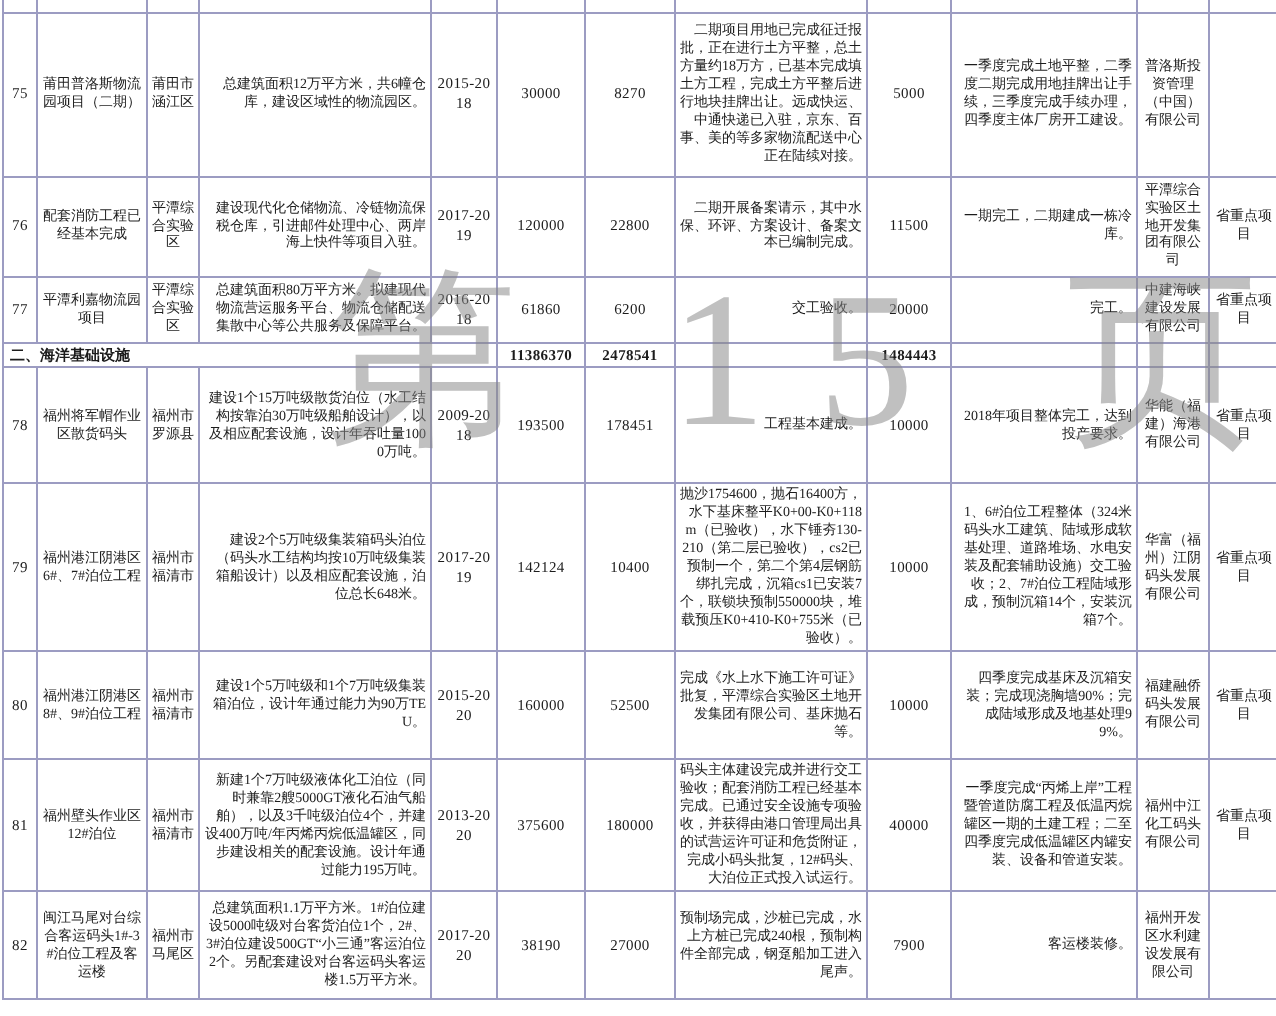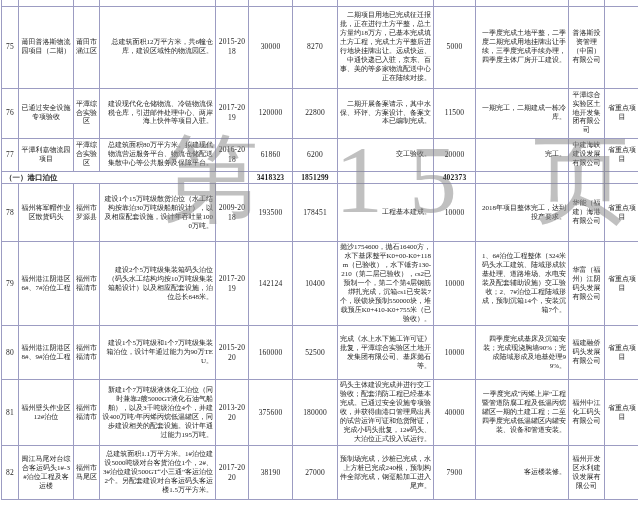--- a/index.html
+++ b/index.html
@@ -61,21 +61,21 @@
           <td class="num">30000</td>
           <td class="num">8270</td>
           <td class="l">二期项目用地已完成征迁报批，正在进行土方平整，总土方量约18万方，已基本完成填土方工程，完成土方平整后进行地块挂牌出让。远成快运、中通快递已入驻，京东、百事、美的等多家物流配送中心正在陆续对接。</td>
           <td class="num">5000</td>
           <td class="l">一季度完成土地平整，二季度二期完成用地挂牌出让手续，三季度完成手续办理，四季度主体厂房开工建设。</td>
           <td class="c">普洛斯投资管理（中国）有限公司</td>
           <td class="c"></td>
         </tr>
         <tr style="height: 50px;">
           <td class="c num">76</td>
-          <td class="c">已通过安全设施专项验收</td>
+          <td class="c">配套消防工程已经基本完成</td>
           <td class="c">平潭综合实验区</td>
           <td class="l">建设现代化仓储物流、冷链物流保税仓库，引进邮件处理中心、两岸海上快件等项目入驻。</td>
           <td class="c num">2017-2019</td>
           <td class="num">120000</td>
           <td class="num">22800</td>
           <td class="l">二期开展备案请示，其中水保、环评、方案设计、备案文本已编制完成。</td>
           <td class="num">11500</td>
           <td class="l">一期完工，二期建成一栋冷库。</td>
           <td class="c">平潭综合实验区土地开发集团有限公司</td>
           <td class="c">省重点项目</td>
@@ -88,25 +88,25 @@
           <td class="c num">2016-2018</td>
           <td class="num">61860</td>
           <td class="num">6200</td>
           <td class="l">交工验收。</td>
           <td class="num">20000</td>
           <td class="l">完工。</td>
           <td class="c">中建海峡建设发展有限公司</td>
           <td class="c">省重点项目</td>
         </tr>
         <tr style="height: 11px;">
-          <td class="sec" colspan="5">（一）港口泊位</td>
-          <td class="num b">3418323</td>
-          <td class="num b">1851299</td>
+          <td class="sec" colspan="5">二、海洋基础设施</td>
+          <td class="num b">11386370</td>
+          <td class="num b">2478541</td>
           <td class=""></td>
-          <td class="num b">402373</td>
+          <td class="num b">1484443</td>
           <td class=""></td>
           <td class=""></td>
           <td class=""></td>
         </tr>
         <tr style="height: 58px;">
           <td class="c num">78</td>
           <td class="c">福州将军帽作业区散货码头</td>
           <td class="c">福州市罗源县</td>
           <td class="l">建设1个15万吨级散货泊位（水工结构按靠泊30万吨级船舶设计），以及相应配套设施，设计年吞吐量1000万吨。</td>
           <td class="c num">2009-2018</td>

